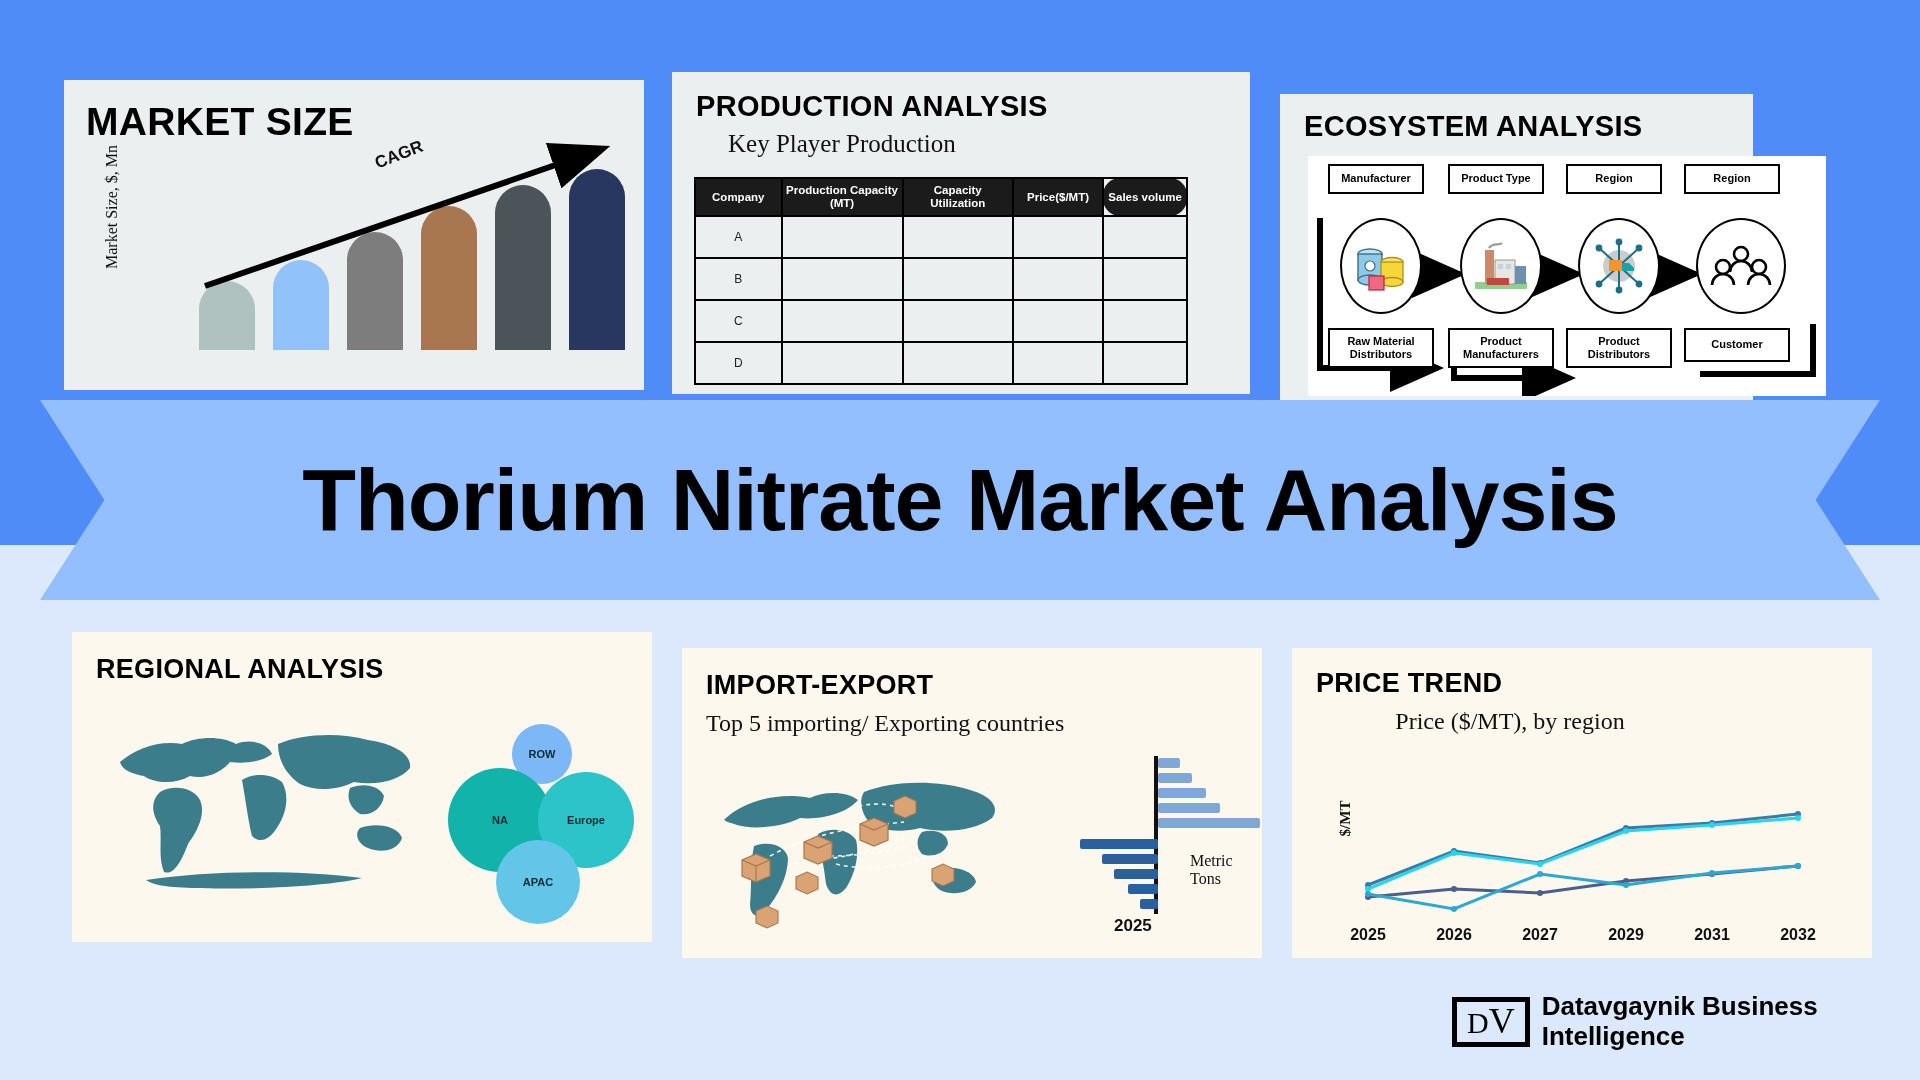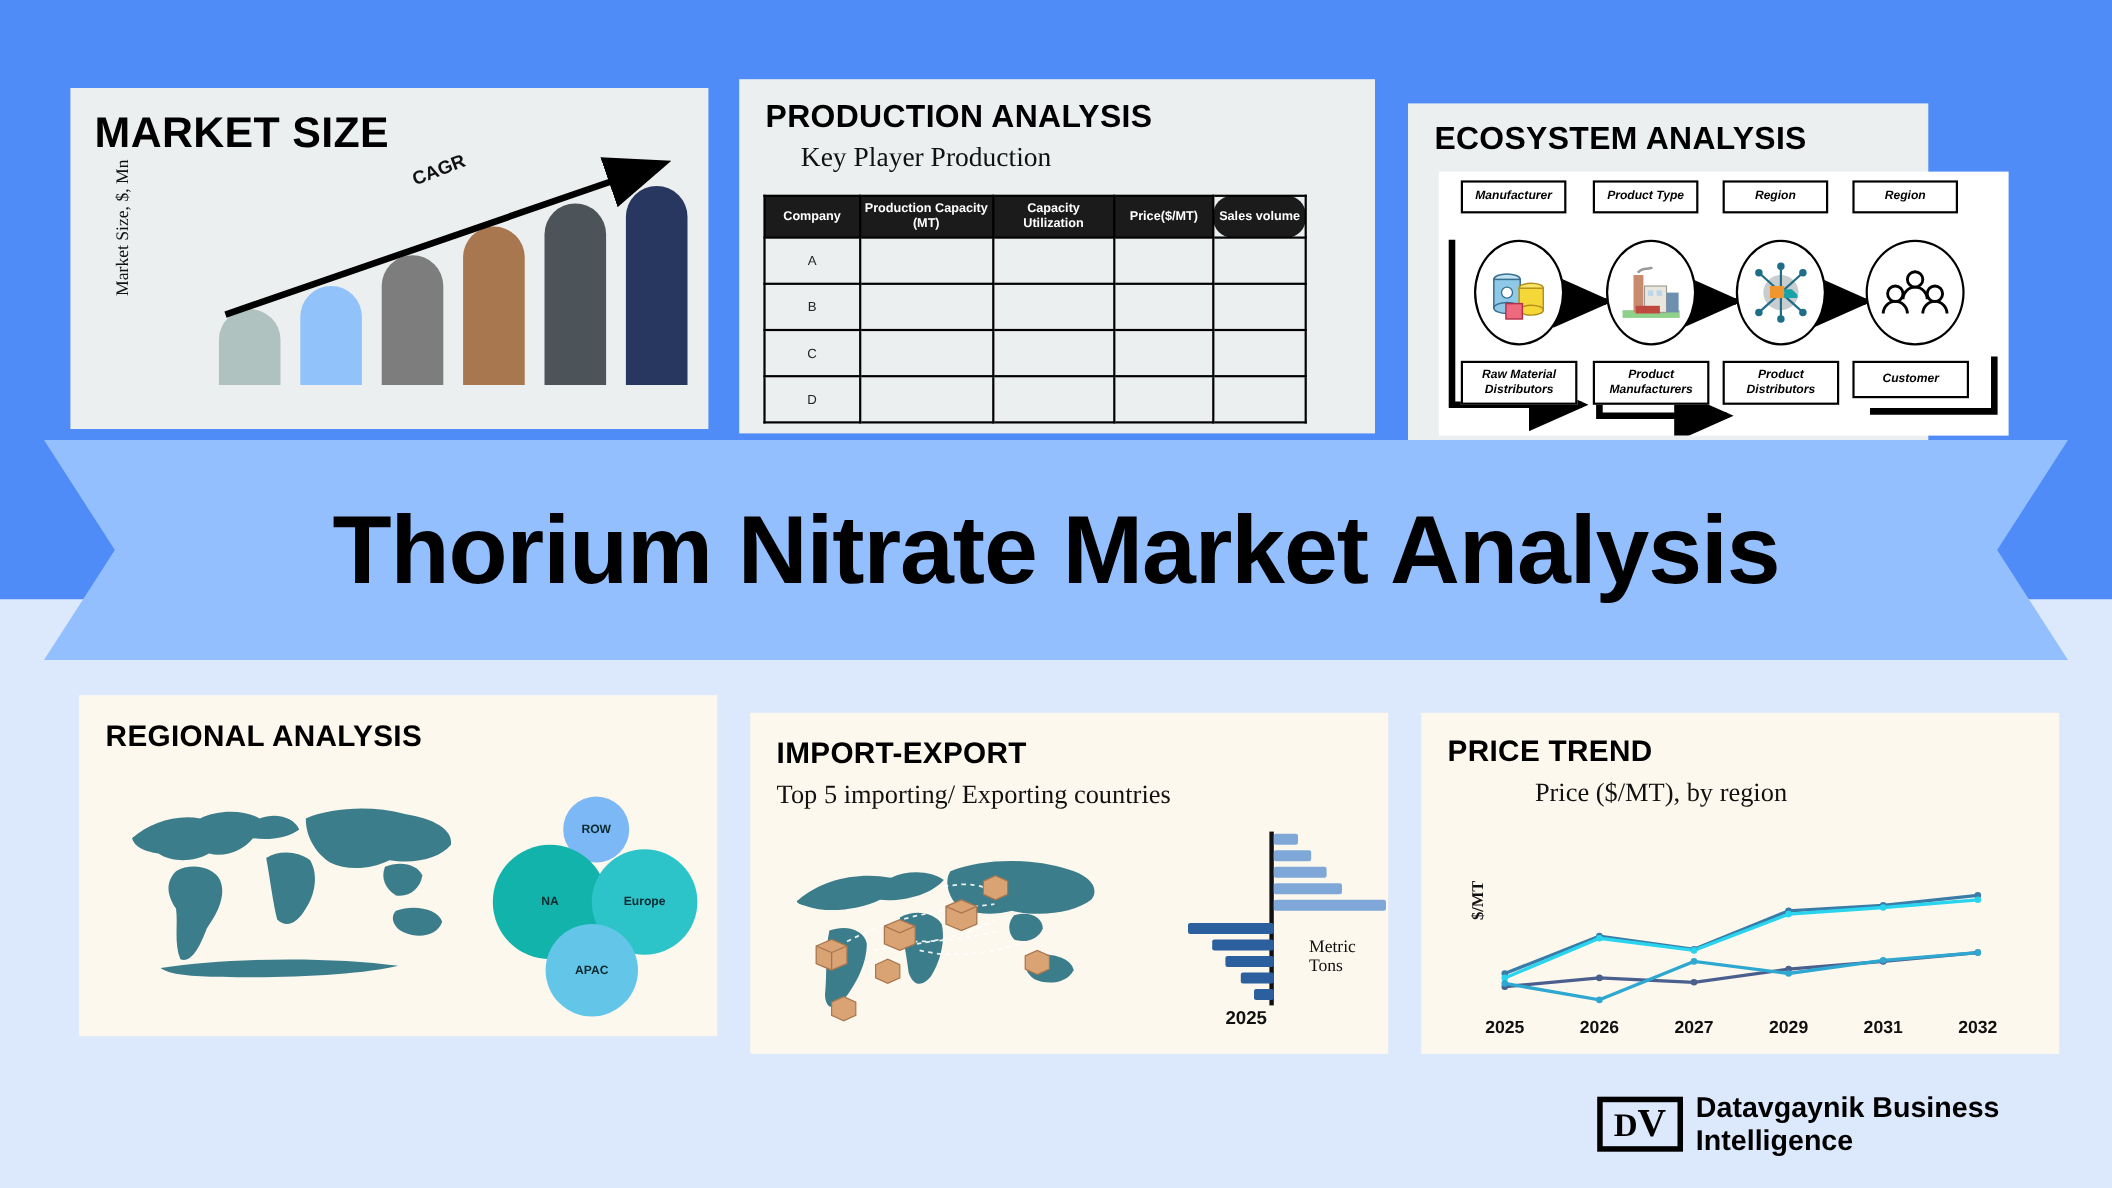--- a/index.html
+++ b/index.html
@@ -49,21 +49,21 @@
     border:2px solid #000;padding:5px 3px;line-height:1.15;text-align:center;
   }
   .pr-table td{
     border:2px solid #000;height:38px;font-size:12px;color:#222;text-align:center;
     background:#eceff0;
   }
 
   
   #panel-eco{left:1280px;top:66px;width:473px;height:326px;margin-top:28px;}
   #panel-eco .panel-title{position:absolute;left:24px;top:16px;font-size:29px;}
-  .eco-canvas{position:absolute;left:28px;top:62px;width:518px;height:240px;background:#fff;font-style:italic;}
+  .eco-canvas{position:absolute;left:28px;top:62px;width:518px;height:240px;background:#fff;}
   .eco-box{
     position:absolute;border:2.5px solid #000;background:#fff;box-sizing:border-box;
     display:flex;align-items:center;justify-content:center;text-align:center;
     font-size:11px;font-weight:600;color:#000;line-height:1.2;padding:2px;
   }
   .eco-circle{
     position:absolute;border:2.5px solid #000;border-radius:50%;background:#fff;
     display:flex;align-items:center;justify-content:center;overflow:hidden;
   }
 
@@ -108,21 +108,21 @@
     display:flex;align-items:center;justify-content:center;
   }
   .ribbon-title{
     font-size:88px;font-weight:bold;color:#000;letter-spacing:-1px;
     font-family:"Liberation Sans", sans-serif;white-space:nowrap;
   }
 
   
   .logo{position:absolute;left:1452px;top:992px;display:flex;align-items:center;gap:12px;}
   .logo-mark{
-    border:5px solid #000;padding:1px 10px 3px;font-size:36px;font-weight:bold;
+    border:5px solid #000;padding:1px 10px 3px;font-size:36px;font-weight:normal;
     line-height:1;color:#000;font-family:"Liberation Serif",serif;
   }
   .logo-mark .d{font-size:30px;}
   .logo-text{font-size:26px;font-weight:bold;color:#000;line-height:1.15;}
 </style>
 </head>
 <body>
 
 <div class="top-band"></div>
 <div class="bottom-band"></div>

